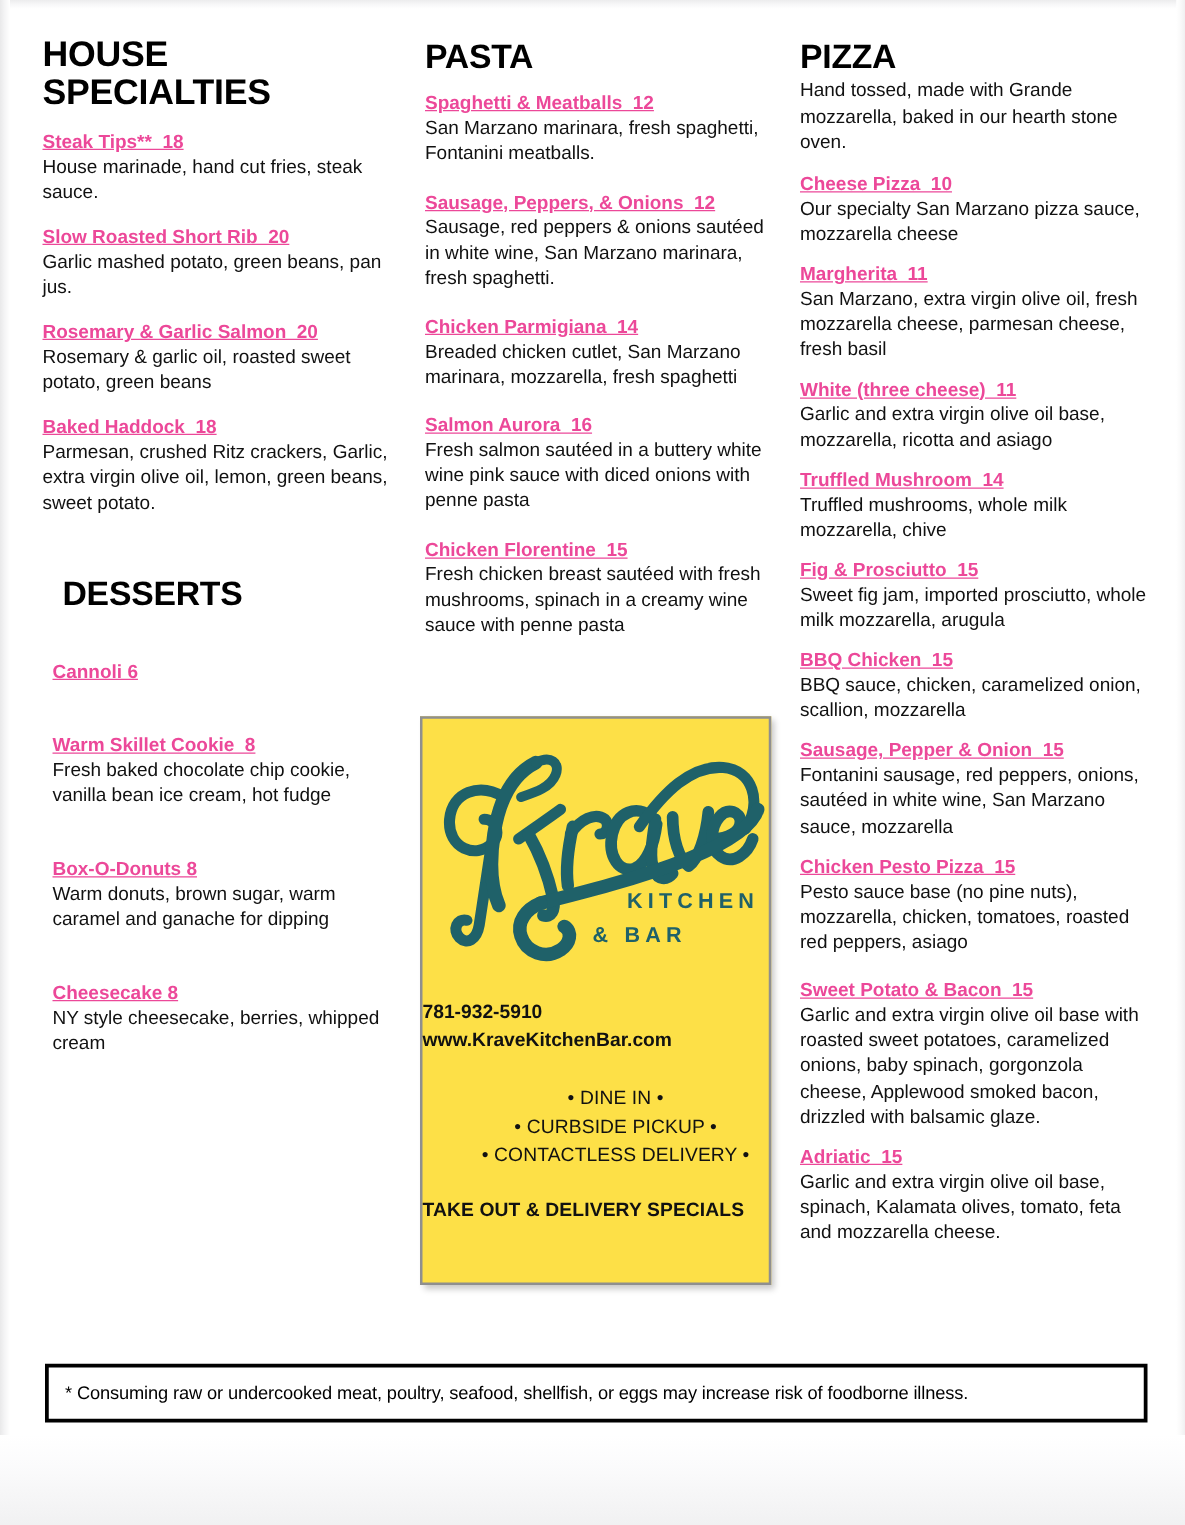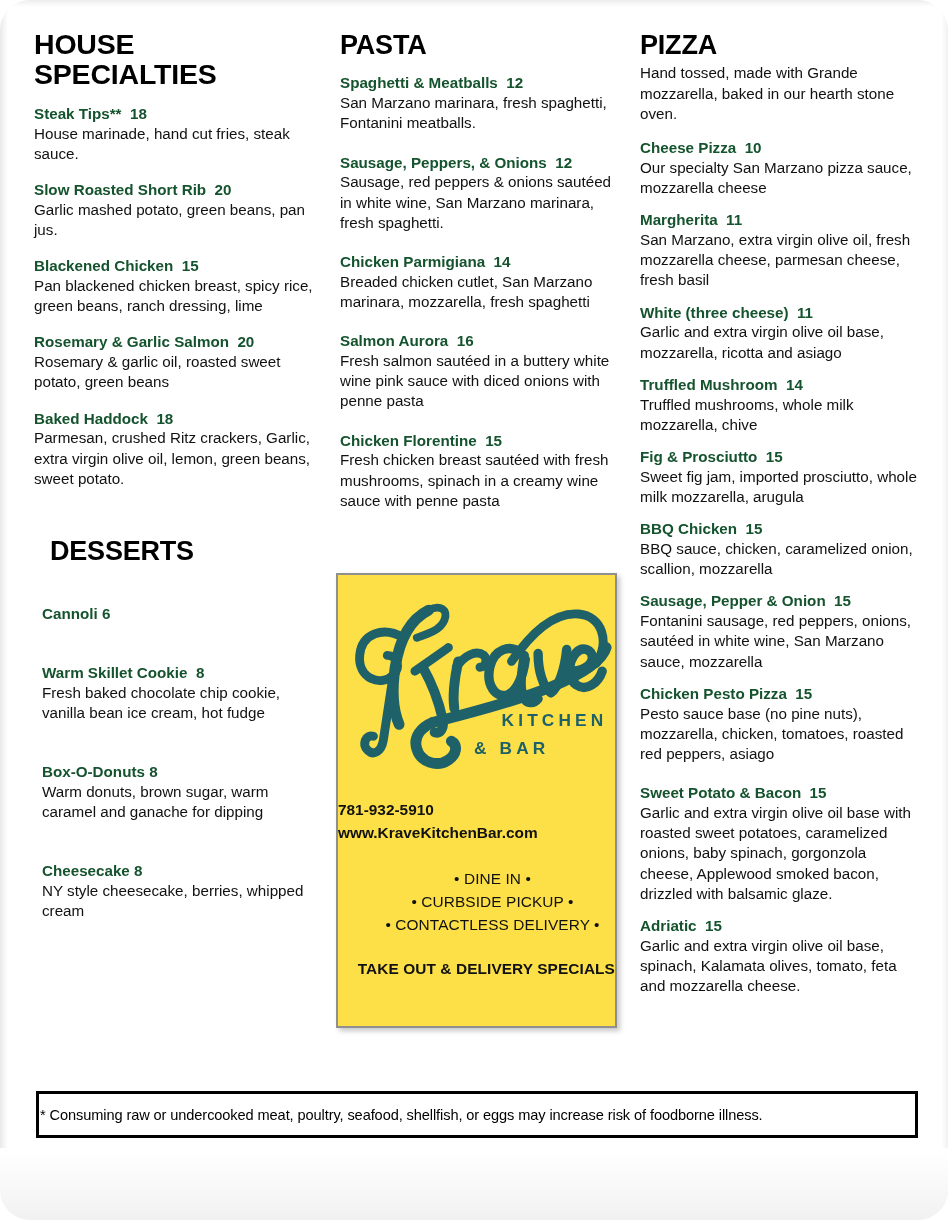--- a/index.html
+++ b/index.html
@@ -15,21 +15,20 @@
   }
 
   
   #page {
     position: relative;
     width: 948px;
     height: 1220px;
     background: #ffffff;
     box-sizing: border-box;
     overflow: hidden;
-    border-radius: 30px;
   }
   
   #edge-left {
     position: absolute; left: 0; top: 0; width: 8px; height: 1190px;
     background: linear-gradient(to right, #e9e9ea 0%, #f4f4f5 45%, #ffffff 100%);
   }
   #edge-top {
     position: absolute; left: 0; top: 0; width: 948px; height: 7px;
     background: linear-gradient(to bottom, #ececed 0%, #f7f7f8 50%, #ffffff 100%);
   }
@@ -72,23 +71,24 @@
     font-size: 15.2px;
     line-height: 1.33;
     color: #111;
     margin: 0 0 14px 0;
   }
 
   .item { margin: 0 0 16px 0; }
   .item-name {
     font-size: 15.2px;
     font-weight: bold;
-    color: #14532d;
+    color: #ec4899;
     line-height: 1.3;
     white-space: pre;
+    text-decoration: underline;
   }
   .item-desc {
     font-size: 15.2px;
     font-weight: normal;
     color: #111;
     line-height: 1.33;
   }
 
   
   #col-pasta .item { margin-bottom: 19px; }
@@ -129,21 +129,21 @@
   #service-list { margin-top: 22px; text-align: center; margin-left: 32px; }
   .service-line {
     font-size: 15.4px;
     font-weight: normal;
     color: #111;
     line-height: 1.5;
     letter-spacing: 0.1px;
   }
   #promo-line {
     margin-top: 24px;
-    text-align: right;
+    text-align: left;
     font-size: 15.4px;
     font-weight: bold;
     color: #111;
     letter-spacing: 0.1px;
   }
 
   
   #disclaimer-box {
     position: absolute;
     left: 36px;
@@ -152,21 +152,21 @@
     height: 47px;
     border: 3px solid #000;
     background: #ffffff;
     box-sizing: border-box;
     display: flex;
     align-items: center;
   }
   #disclaimer-text {
     font-size: 14.6px;
     color: #000;
-    padding-left: 1px;
+    padding-left: 13px;
     letter-spacing: -0.1px;
     white-space: nowrap;
   }
 </style>
 </head>
 <body>
 
 <div id="page">
 
   <div id="edge-top"></div>
@@ -180,24 +180,20 @@
 
       <div class="section-title" id="title-house">HOUSE SPECIALTIES</div>
 
       <div class="item">
         <span class="item-name">Steak Tips**  18</span><br>
         <span class="item-desc">House marinade, hand cut fries, steak sauce.</span>
       </div>
       <div class="item">
         <span class="item-name">Slow Roasted Short Rib  20</span><br>
         <span class="item-desc">Garlic mashed potato, green beans, pan jus.</span>
-      </div>
-      <div class="item">
-        <span class="item-name">Blackened Chicken  15</span><br>
-        <span class="item-desc">Pan blackened chicken breast, spicy rice, green beans, ranch dressing, lime</span>
       </div>
       <div class="item">
         <span class="item-name">Rosemary &amp; Garlic Salmon  20</span><br>
         <span class="item-desc">Rosemary &amp; garlic oil, roasted sweet potato, green beans</span>
       </div>
       <div class="item">
         <span class="item-name">Baked Haddock  18</span><br>
         <span class="item-desc">Parmesan, crushed Ritz crackers, Garlic, extra virgin olive oil, lemon, green beans, sweet potato.</span>
       </div>
 

